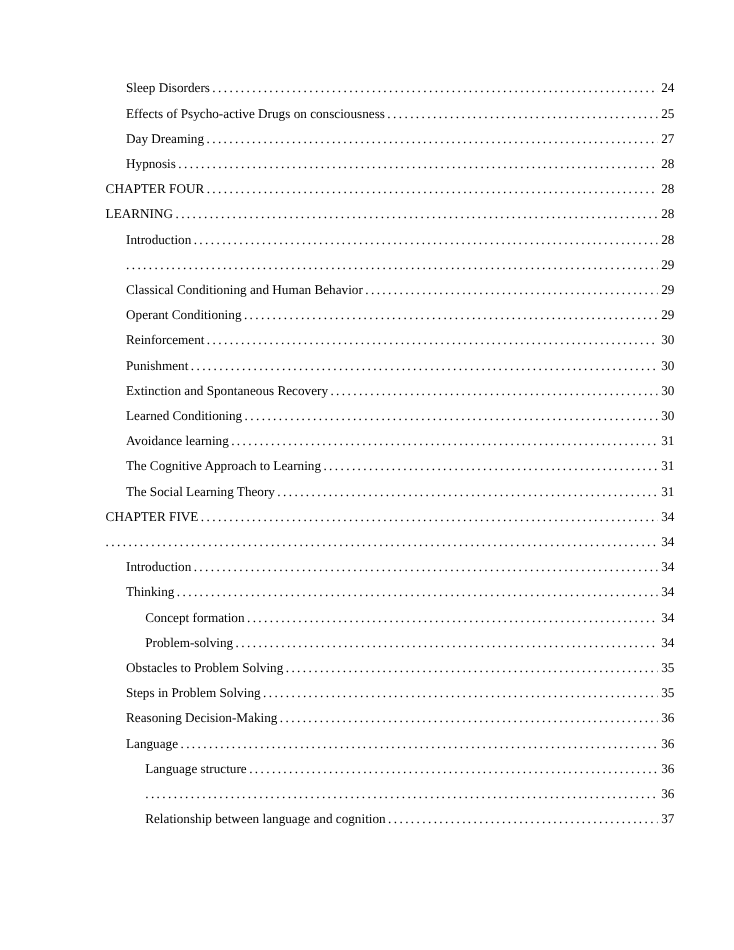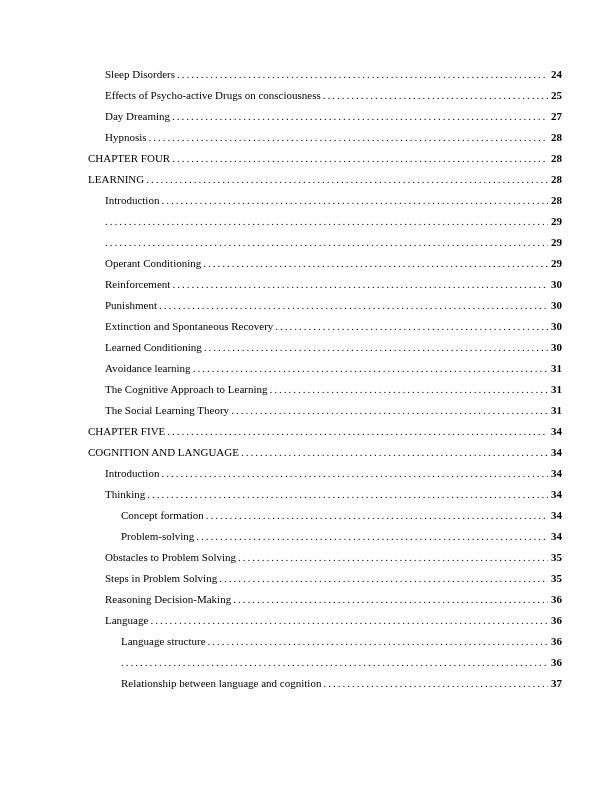--- a/index.html
+++ b/index.html
@@ -45,21 +45,20 @@
     white-space: nowrap;
     letter-spacing: 2px;
     font-size: 11px;
     color: #000000;
     min-width: 0;
   }
   .toc-page {
     flex: 0 0 auto;
     padding-left: 3px;
     text-align: center;
-    font-weight: bold;
   }
   .footer-page-number {
     position: absolute;
     top: 752px;
     left: 0;
     width: 100%;
     text-align: center;
     font-size: 11px;
   }
 </style>
@@ -110,20 +109,21 @@
     <span class="toc-dots">............................................................................................................................................................................................................................................................................................................</span>
     <span class="toc-page">28</span>
   </div>
 
   <div class="toc-row indent-1">
     <span class="toc-dots">............................................................................................................................................................................................................................................................................................................</span>
     <span class="toc-page">29</span>
   </div>
 
   <div class="toc-row indent-1">
+    <span class="toc-label">Classical Conditioning and Human Behavior</span>
     <span class="toc-dots">............................................................................................................................................................................................................................................................................................................</span>
     <span class="toc-page">29</span>
   </div>
 
   <div class="toc-row indent-1">
     <span class="toc-label">Operant Conditioning</span>
     <span class="toc-dots">............................................................................................................................................................................................................................................................................................................</span>
     <span class="toc-page">29</span>
   </div>
 
@@ -169,21 +169,20 @@
     <span class="toc-page">31</span>
   </div>
 
   <div class="toc-row indent-0">
     <span class="toc-label">CHAPTER FIVE</span>
     <span class="toc-dots">............................................................................................................................................................................................................................................................................................................</span>
     <span class="toc-page">34</span>
   </div>
 
   <div class="toc-row indent-0">
-    <span class="toc-label">COGNITION AND LANGUAGE</span>
     <span class="toc-dots">............................................................................................................................................................................................................................................................................................................</span>
     <span class="toc-page">34</span>
   </div>
 
   <div class="toc-row indent-1">
     <span class="toc-label">Introduction</span>
     <span class="toc-dots">............................................................................................................................................................................................................................................................................................................</span>
     <span class="toc-page">34</span>
   </div>
 

